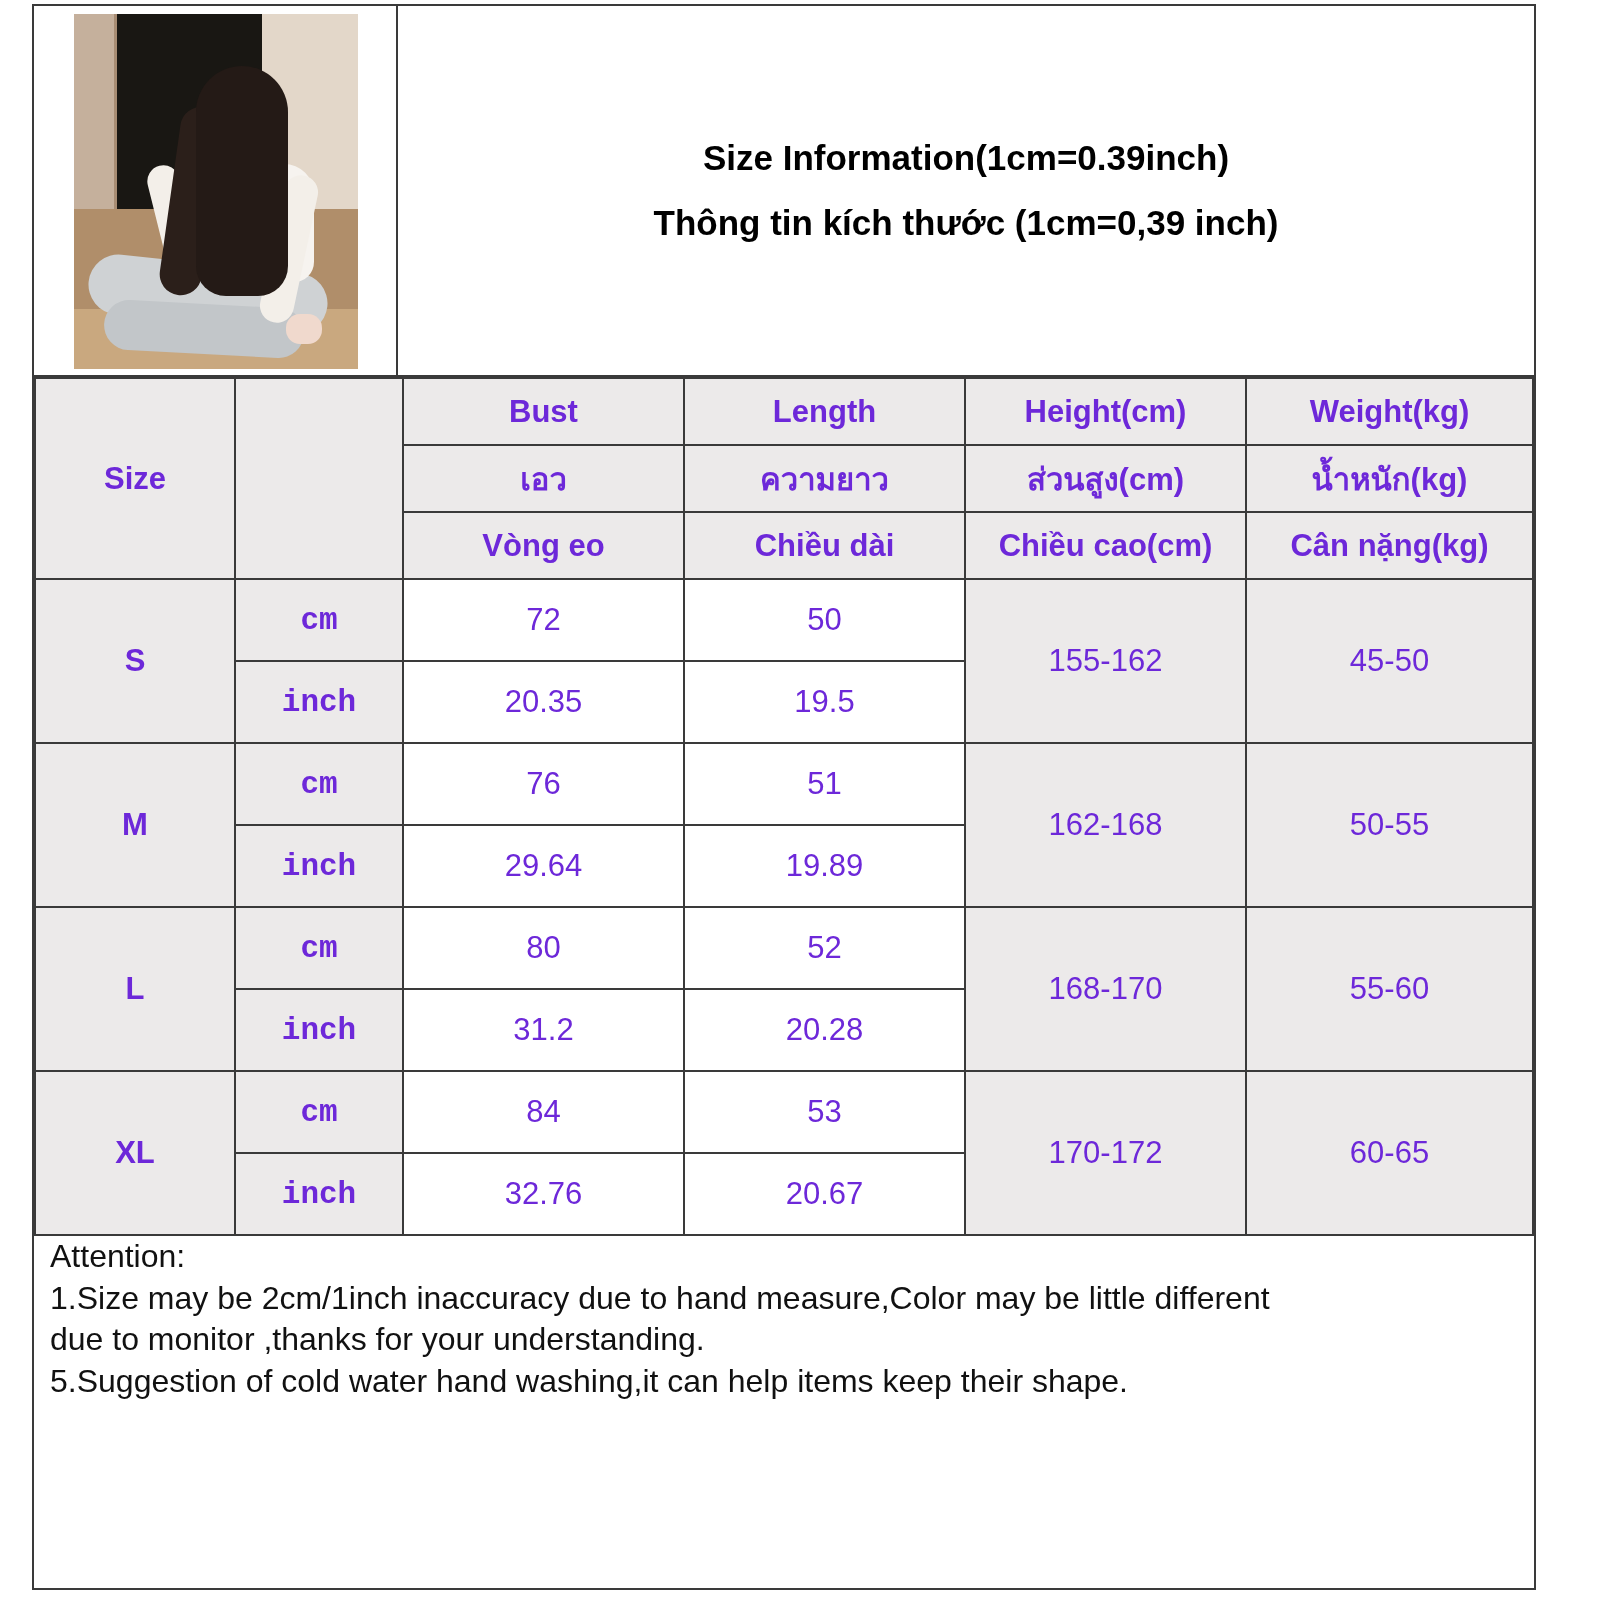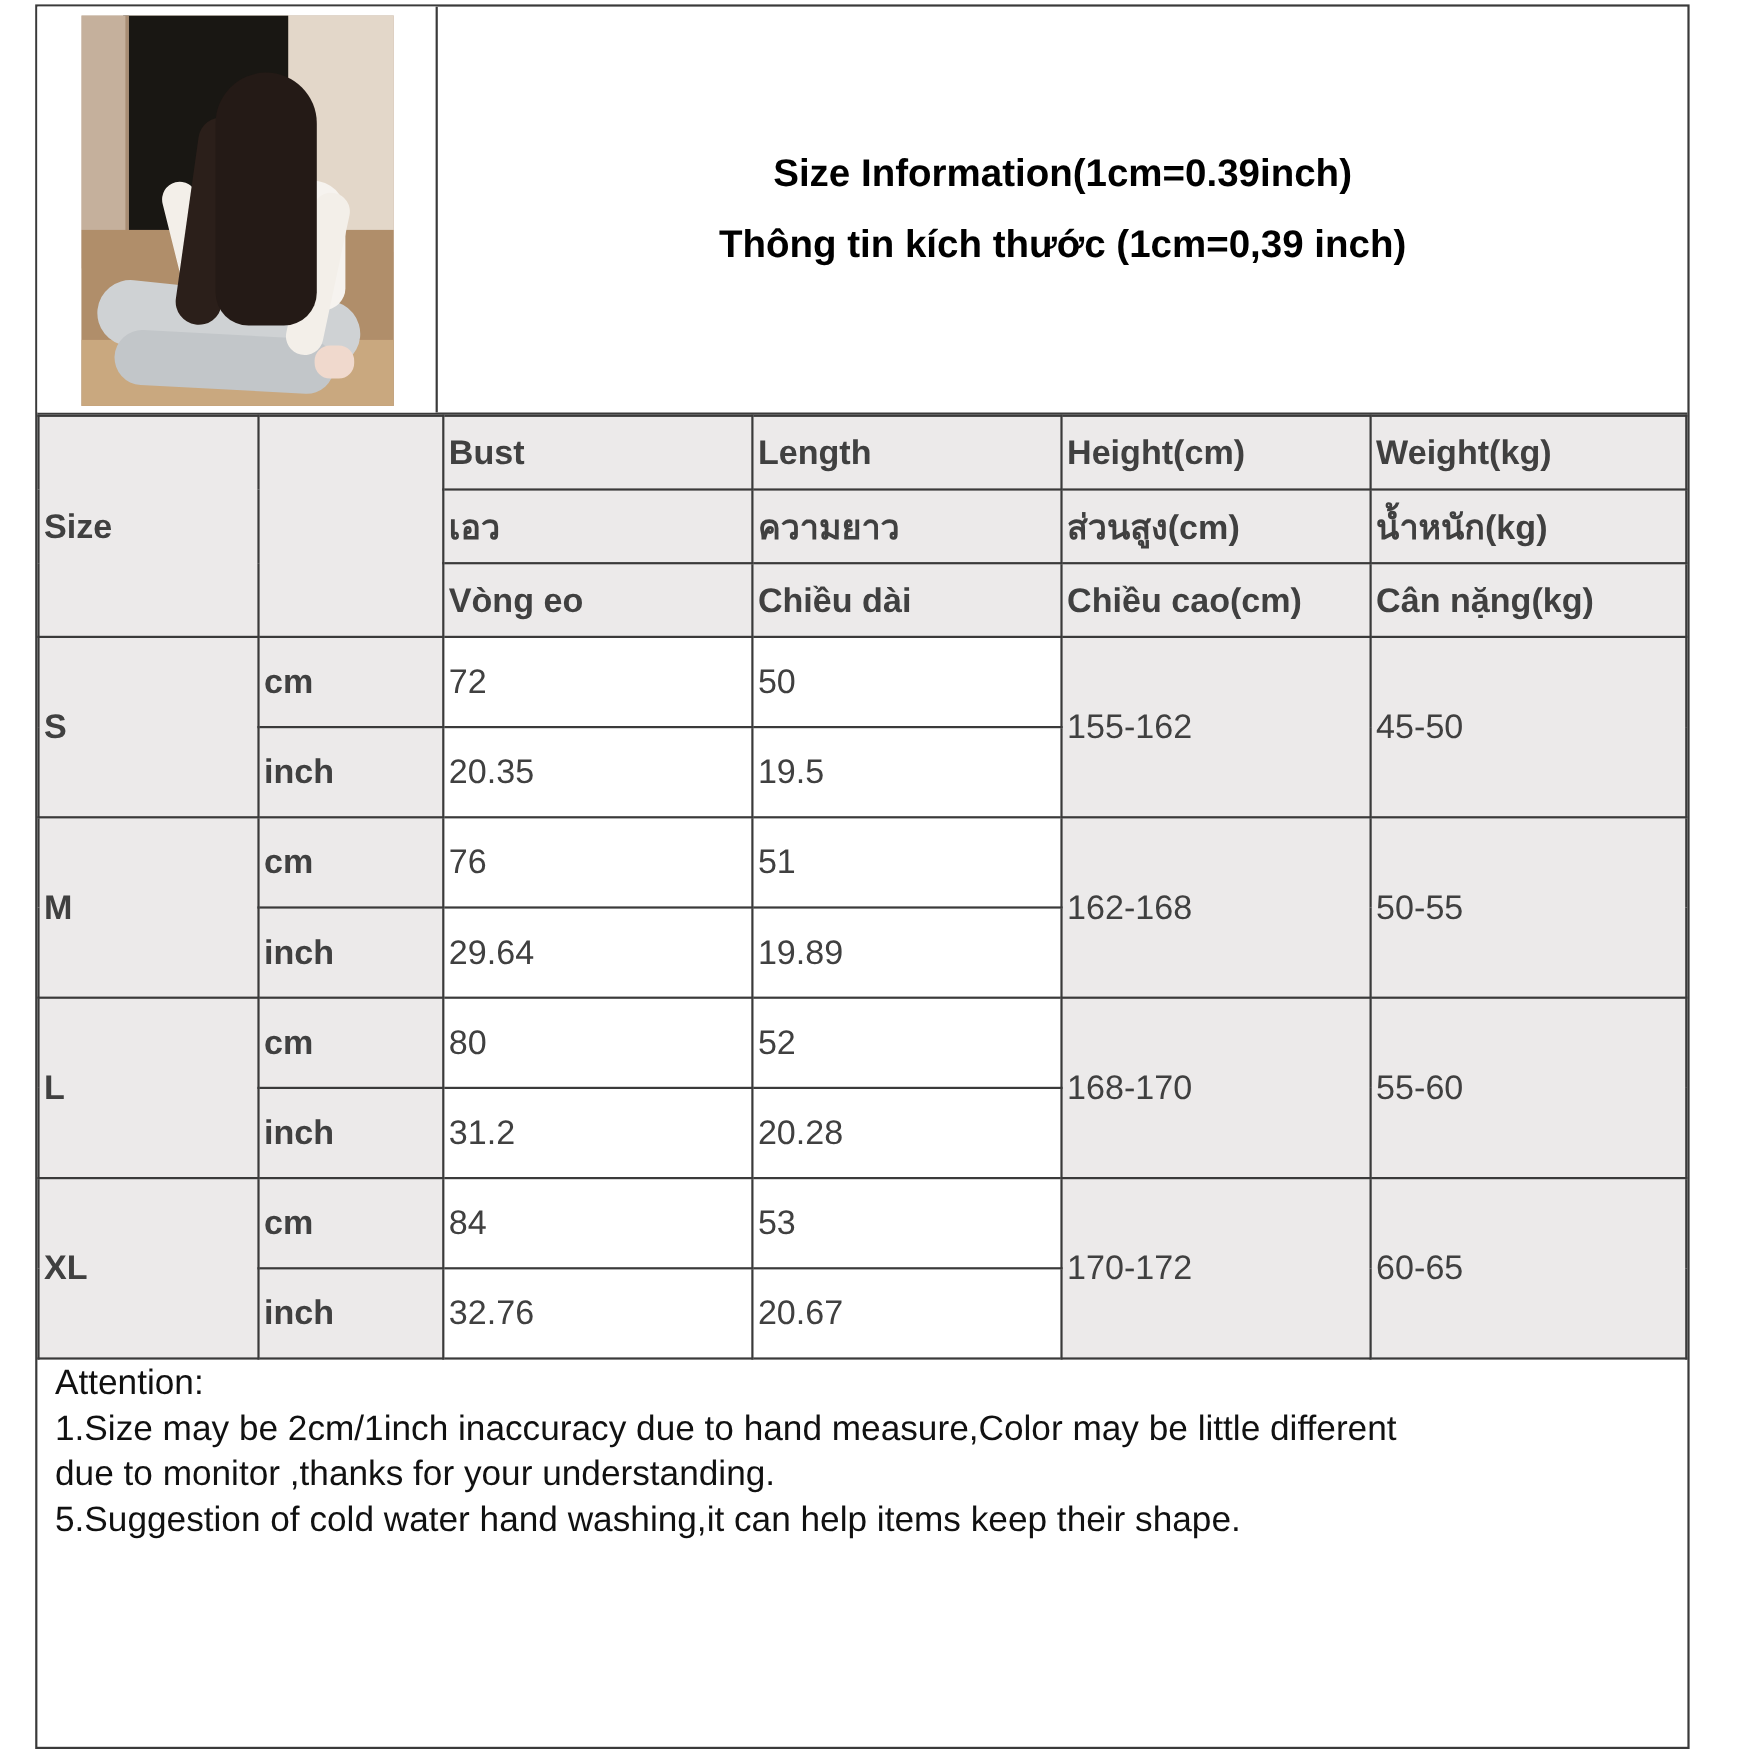--- a/index.html
+++ b/index.html
@@ -93,24 +93,24 @@
   }
 
   
   table.size-table {
     width: 100%;
     border-collapse: collapse;
     table-layout: fixed;
   }
   table.size-table td {
     border: 2px solid #3a3a3a;
-    text-align: left;
+    text-align: center;
     vertical-align: middle;
     font-size: 31px;
-    color: #404040;
+    color: #6d28d9;
     padding: 2px 4px;
     box-sizing: border-box;
   }
   .col-size  { width: 200px; }
   .col-unit  { width: 168px; }
   .col-bust  { width: 281px; }
   .col-len   { width: 281px; }
   .col-h     { width: 281px; }
   .col-w     { width: 287px; }
 
@@ -123,20 +123,21 @@
   }
   .size-cell {
     background: #eceaea;
     font-weight: bold;
     font-size: 32px;
   }
   .unit-cell {
     background: #eceaea;
     font-weight: bold;
     font-size: 30px;
+    font-family: Liberation Mono, monospace;
   }
   .val-cell { background: #fff; font-size: 33px; border-radius: 32px; }
   .hw-cell  { background: #eceaea; font-size: 33px; }
   .row-h { height: 82px; }
   .hdr-h { height: 67px; }
 
   
   .attention {
     padding: 0 14px 0 16px;
     font-size: 32px;

